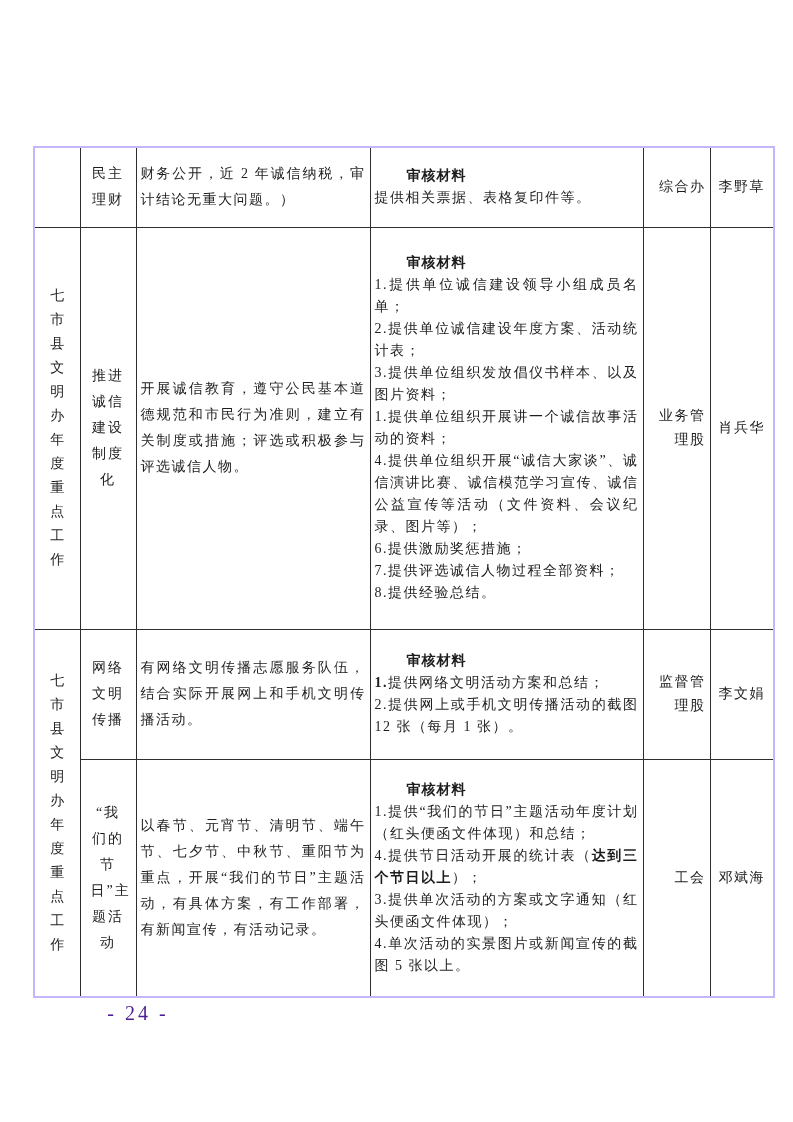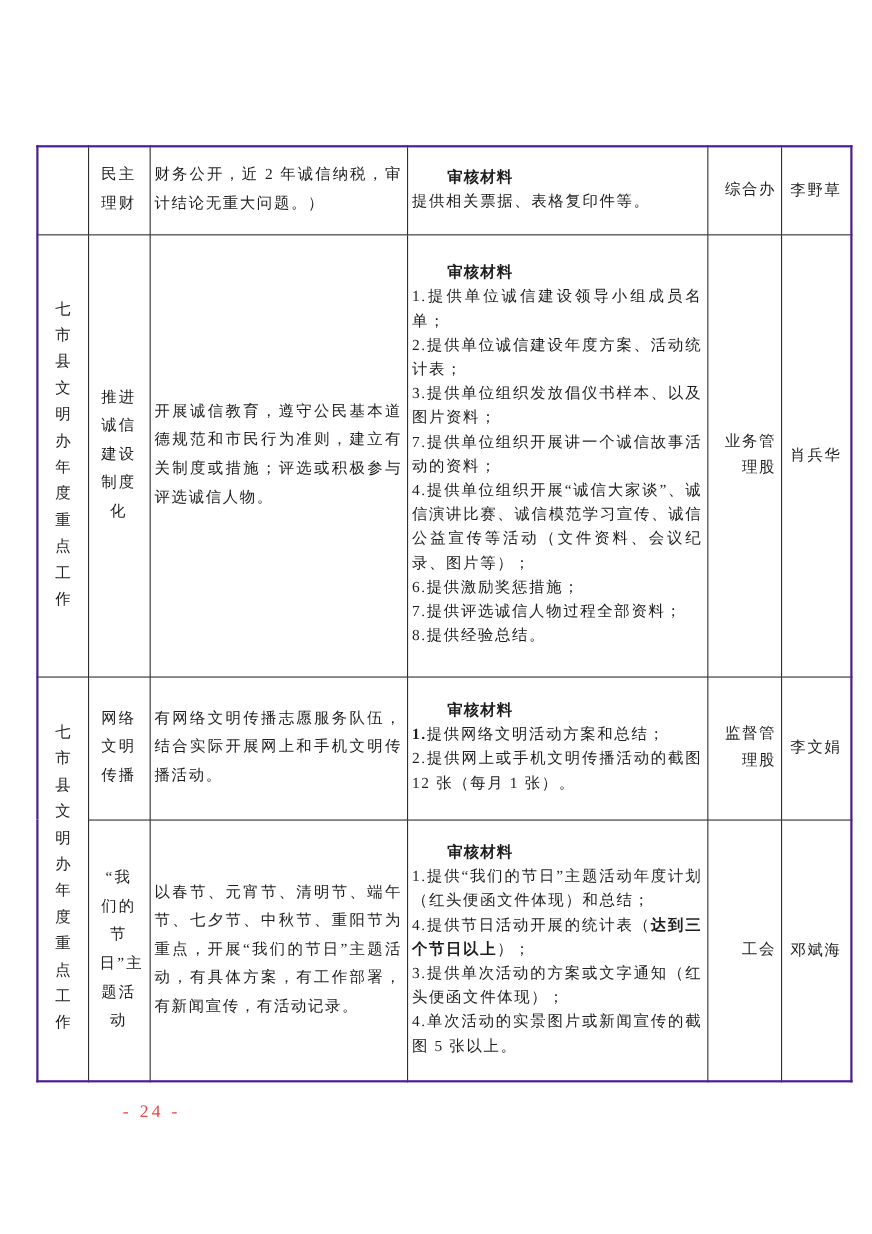--- a/index.html
+++ b/index.html
@@ -8,25 +8,25 @@
     width: 793px;
     height: 1122px;
     background: #ffffff;
     font-family: "Liberation Serif", "DejaVu Serif", serif;
     color: #1d1d1d;
     overflow: hidden;
   }
   table.doc-table {
     position: absolute;
     left: 33px;
-    top: 132px;
+    top: 146px;
     width: 740px;
     border-collapse: collapse;
     table-layout: fixed;
-    border: 2px solid #4c1d95;
+    border: 2px solid #c4b5fd;
   }
   table.doc-table td {
     border: 1px solid #2e2e2e;
     vertical-align: middle;
     padding: 4px;
     font-size: 14px;
     letter-spacing: 1.5px;
     overflow: hidden;
   }
   tr.r1 { height: 80px; }
@@ -73,23 +73,23 @@
     text-align: center;
     letter-spacing: 2px;
     margin-top: 12px;
   }
   .footer-page-num {
     position: absolute;
     left: 98px;
     top: 1002px;
     width: 80px;
     text-align: center;
-    font-size: 16px;
+    font-size: 20px;
     letter-spacing: 3px;
-    color: #ef4444;
+    color: #4c1d95;
   }
 </style>
 </head>
 <body>
 
 <div class="page">
 
   <table class="doc-table">
     <colgroup>
       <col style="width:46px">
@@ -121,21 +121,21 @@
       </td>
       <td>
         <div class="cat">推进诚信建设制度化</div>
       </td>
       <td class="desc">开展诚信教育，遵守公民基本道德规范和市民行为准则，建立有关制度或措施；评选或积极参与评选诚信人物。</td>
       <td class="mats">
         <div class="mat-header">审核材料</div>
         <div class="mat-item"><span>1.提供单位诚信建设领导小组成员名单；</span><b></b><span></span></div>
         <div class="mat-item"><span>2.提供单位诚信建设年度方案、活动统计表；</span><b></b><span></span></div>
         <div class="mat-item"><span>3.提供单位组织发放倡仪书样本、以及图片资料；</span><b></b><span></span></div>
-        <div class="mat-item"><span>7.提供单位组织开展讲一个诚信故事活动的资料；</span><b></b><span></span></div>
+        <div class="mat-item"><span>1.提供单位组织开展讲一个诚信故事活动的资料；</span><b></b><span></span></div>
         <div class="mat-item"><span>4.提供单位组织开展“诚信大家谈”、诚信演讲比赛、诚信模范学习宣传、诚信公益宣传等活动（文件资料、会议纪录、图片等）；</span><b></b><span></span></div>
         <div class="mat-item"><span>6.提供激励奖惩措施；</span><b></b><span></span></div>
         <div class="mat-item"><span>7.提供评选诚信人物过程全部资料；</span><b></b><span></span></div>
         <div class="mat-item"><span>8.提供经验总结。</span><b></b><span></span></div>
       </td>
       <td class="dept">业务管理股</td>
       <td class="person">肖兵华</td>
     </tr>
 
     <tr class="r3">

